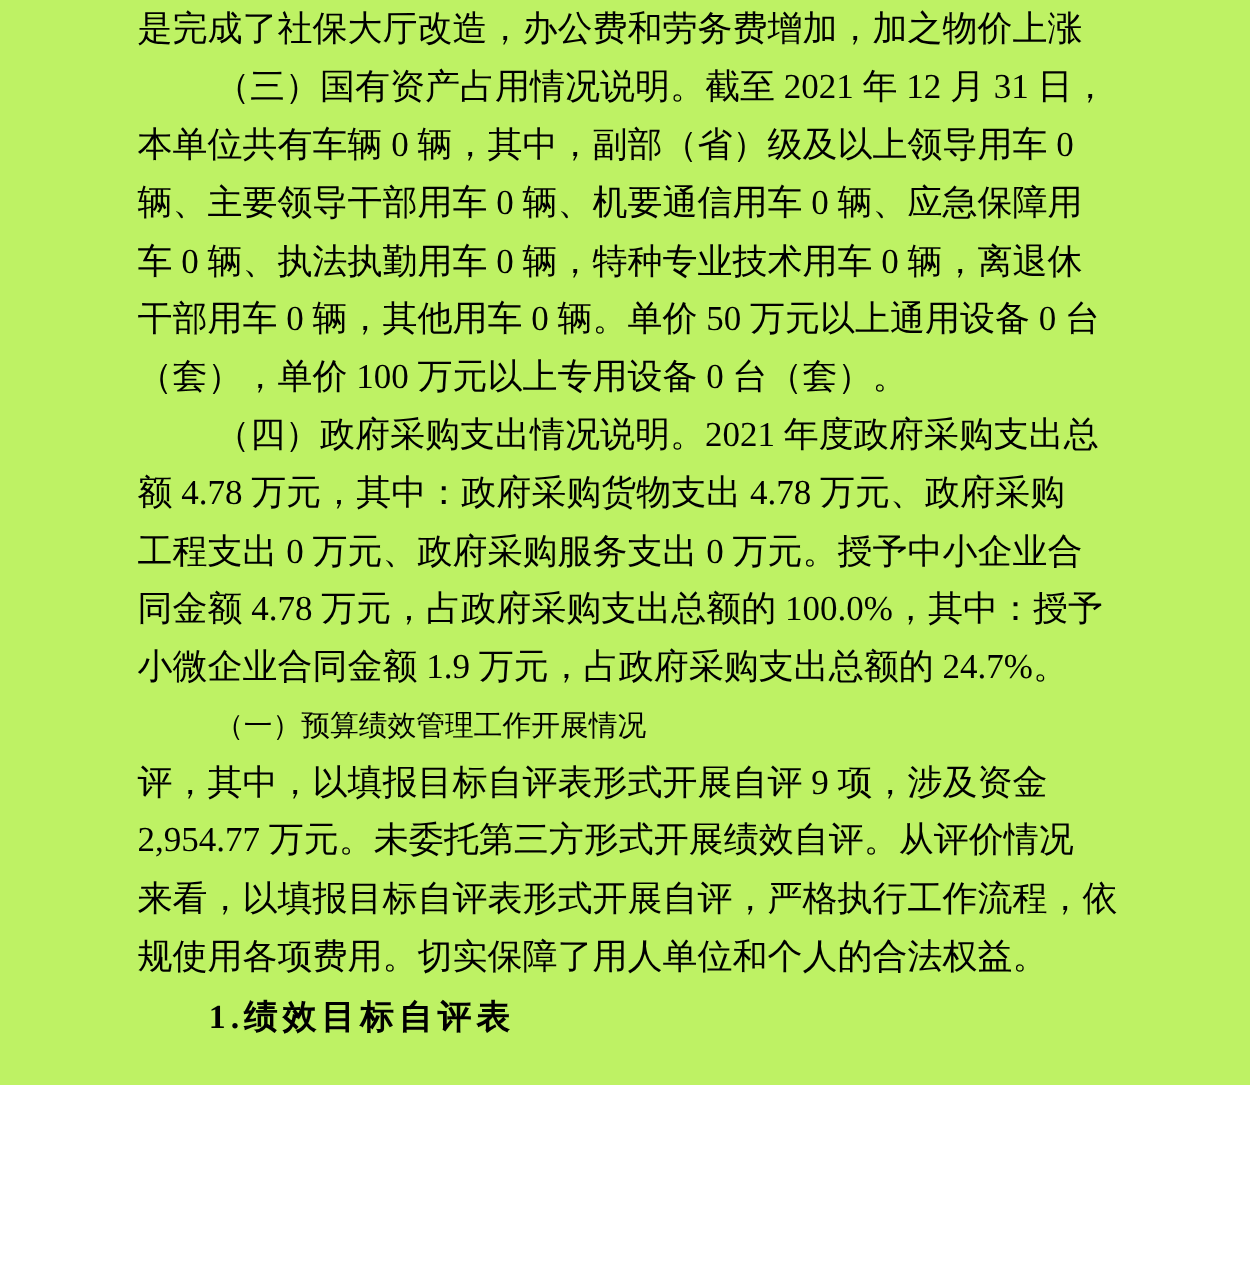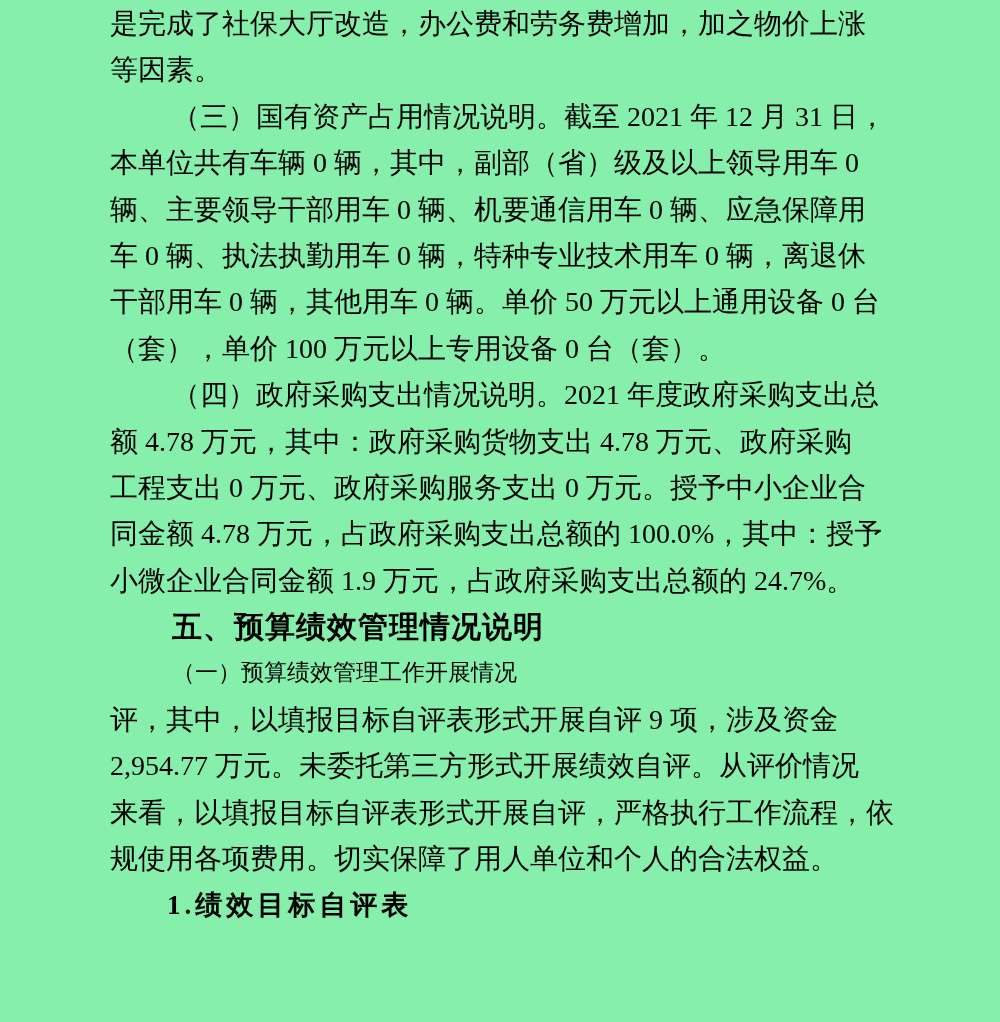--- a/index.html
+++ b/index.html
@@ -3,22 +3,22 @@
 <meta charset="utf-8">
 <style>
   html, body {
     margin: 0;
     padding: 0;
     background: #ffffff;
   }
   .page {
     position: relative;
     width: 1000px;
-    height: 1022px;
-    background: #86efac;
+    height: 868px;
+    background: #bef264;
     color: #000000;
     overflow: hidden;
   }
   .text-block {
     position: absolute;
     top: 1px;
     left: 110px;
     width: 785px;
     font-family: "Liberation Serif", "DejaVu Serif", serif;
     font-size: 28px;
@@ -47,33 +47,31 @@
     letter-spacing: 4px;
     text-indent: 57px;
   }
 </style>
 </head>
 <body>
 
 <div class="page">
   <div class="text-block">
     <div class="ln">是完成了社保大厅改造，办公费和劳务费增加，加之物价上涨</div>
-    <div class="ln">等因素。</div>
     <div class="ln ind">（三）国有资产占用情况说明。截至 2021 年 12 月 31 日，</div>
     <div class="ln">本单位共有车辆 0 辆，其中，副部（省）级及以上领导用车 0</div>
     <div class="ln">辆、主要领导干部用车 0 辆、机要通信用车 0 辆、应急保障用</div>
     <div class="ln">车 0 辆、执法执勤用车 0 辆，特种专业技术用车 0 辆，离退休</div>
     <div class="ln">干部用车 0 辆，其他用车 0 辆。单价 50 万元以上通用设备 0 台</div>
     <div class="ln">（套），单价 100 万元以上专用设备 0 台（套）。</div>
     <div class="ln ind">（四）政府采购支出情况说明。2021 年度政府采购支出总</div>
     <div class="ln">额 4.78 万元，其中：政府采购货物支出 4.78 万元、政府采购</div>
     <div class="ln">工程支出 0 万元、政府采购服务支出 0 万元。授予中小企业合</div>
     <div class="ln">同金额 4.78 万元，占政府采购支出总额的 100.0%，其中：授予</div>
     <div class="ln">小微企业合同金额 1.9 万元，占政府采购支出总额的 24.7%。</div>
-    <div class="ln ind hei">五、预算绩效管理情况说明</div>
     <div class="ln ind kai">（一）预算绩效管理工作开展情况</div>
     <div class="ln">评，其中，以填报目标自评表形式开展自评 9 项，涉及资金</div>
     <div class="ln">2,954.77 万元。未委托第三方形式开展绩效自评。从评价情况</div>
     <div class="ln">来看，以填报目标自评表形式开展自评，严格执行工作流程，依</div>
     <div class="ln">规使用各项费用。切实保障了用人单位和个人的合法权益。</div>
     <div class="ln bold-item">1.绩效目标自评表</div>
   </div>
 </div>
 
 </body></html>

